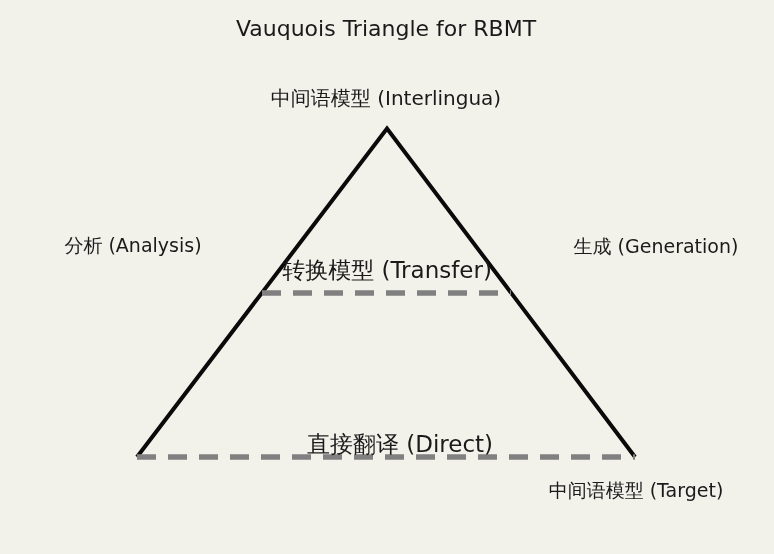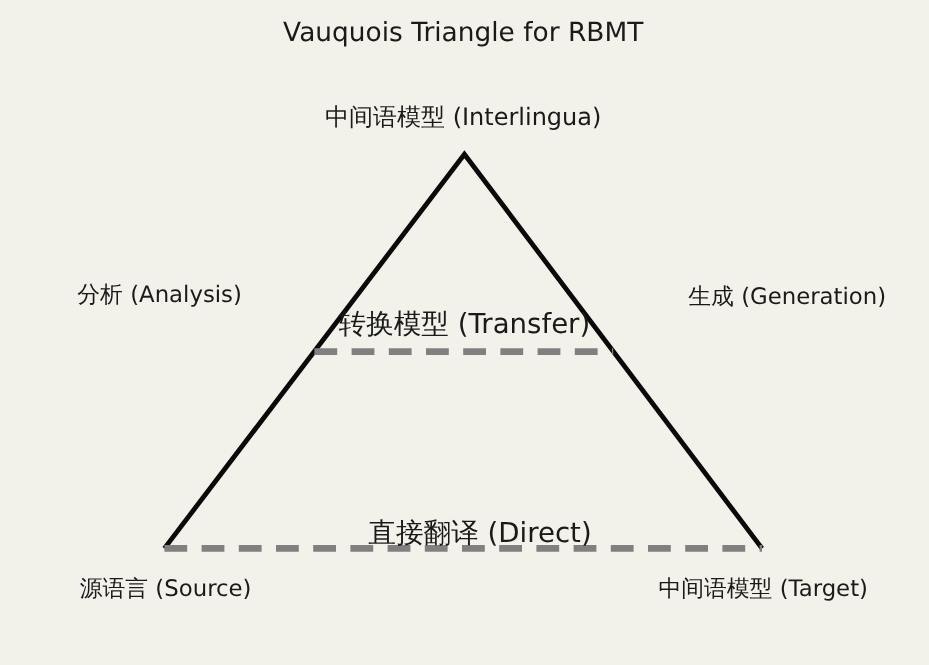--- a/index.html
+++ b/index.html
@@ -54,17 +54,16 @@
   <div class="label apex-label" style="left:386px; top:98px;">中间语模型 (Interlingua)</div>
 
   <div class="label side-label" style="left:133px; top:246px;">分析 (Analysis)</div>
 
   <div class="label side-label" style="left:656px; top:247px;">生成 (Generation)</div>
 
   <div class="label level-label" style="left:387px; top:270px;">转换模型 (Transfer)</div>
 
   <div class="label level-label" style="left:400px; top:433px;margin-top:11px;">直接翻译 (Direct)</div>
 
-  <div class="label corner-label" style="left:138px; top:491px;">源语言 (Source)</div>
 
   <div class="label corner-label" style="left:636px; top:491px;">中间语模型 (Target)</div>
 
 </div>
 
 </body></html>

